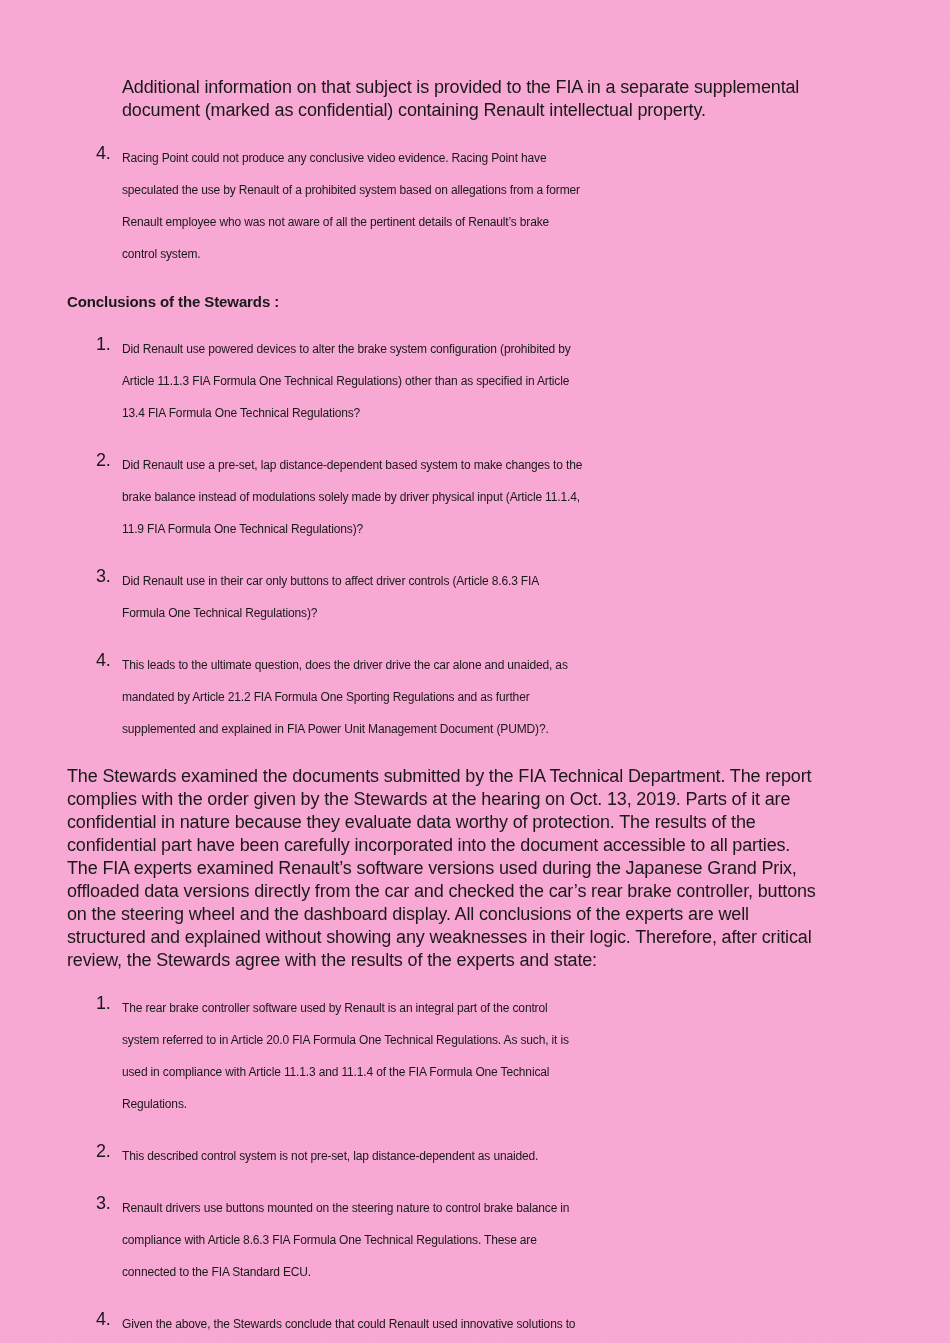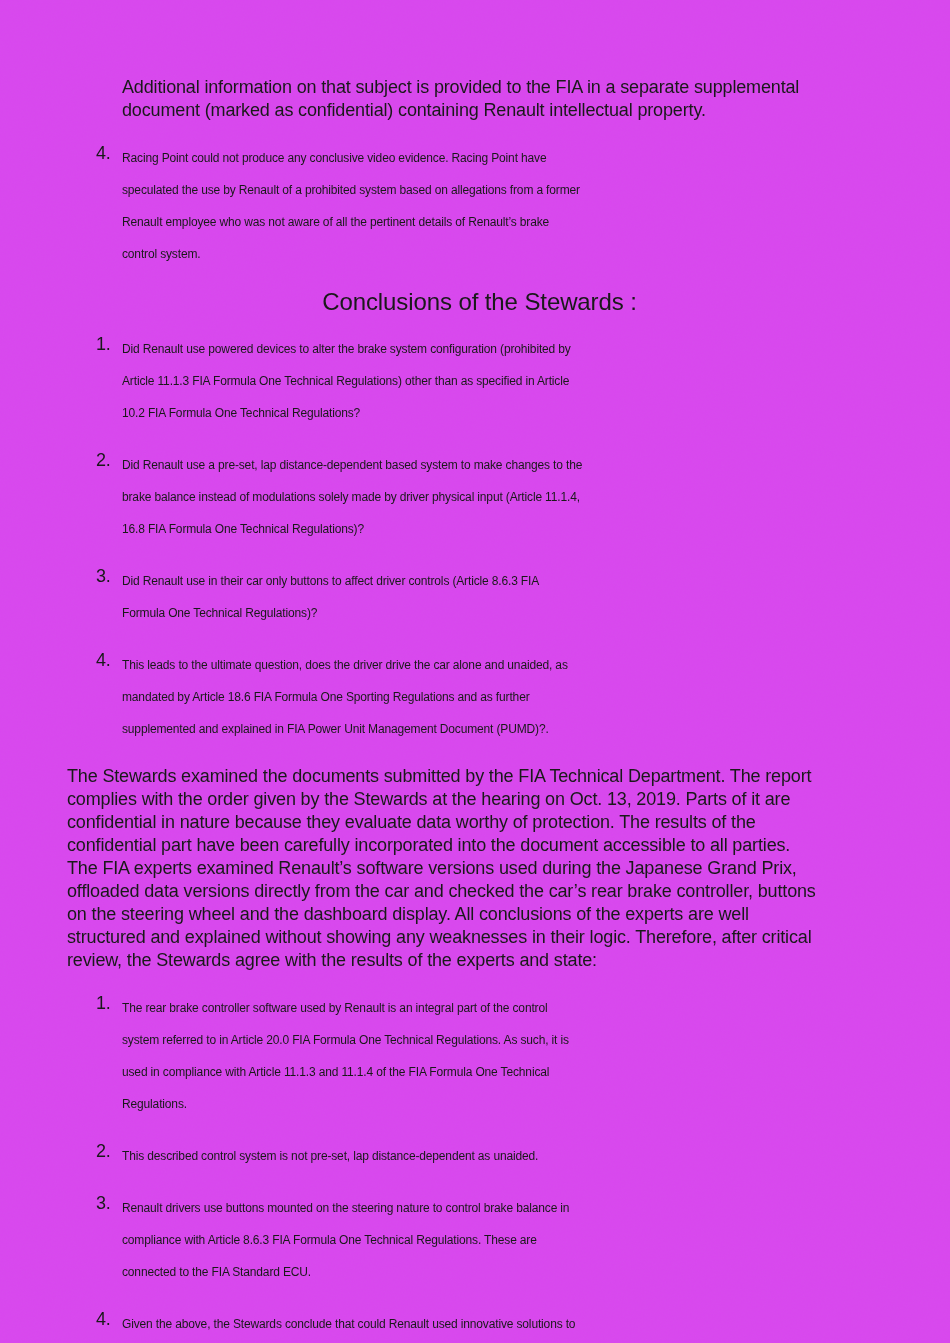--- a/index.html
+++ b/index.html
@@ -13,39 +13,38 @@
     position: relative;
     overflow: hidden;
     font-family: "Liberation Sans", sans-serif;
     color: #161616;
   }
   .page {
     position: absolute;
     inset: 0;
     box-sizing: border-box;
     padding: 76px 58px 0 67px;
-    background: #d946ef;
+    background: #f9a8d4;
   }
   .para {
     font-size: 18px;
     line-height: 23px;
     letter-spacing: -0.15px;
     white-space: pre-line;
     margin: 0 0 20px 0;
   }
   .cont-indent {
     margin-left: 55px;
   }
   .heading {
-    font-size: 24px;
+    font-size: 15px;
     line-height: 23px;
-    font-weight: normal;
+    font-weight: bold;
     letter-spacing: -0.1px;
     margin: 0 0 20px 0;
-    text-align: center;
   }
   .li {
     display: flex;
     align-items: flex-start;
     margin: 0 0 20px 0;
   }
   .li .num {
     flex: 0 0 26px;
     width: 26px;
     margin-left: 29px;
@@ -84,37 +83,37 @@
   </div>
 
   <div>
     <h2 class="heading">Conclusions of the Stewards :</h2>
 
 
     <div class="li">
       <span class="num">1.</span>
       <span class="txt">Did Renault use powered devices to alter the brake system configuration (prohibited by
 Article 11.1.3 FIA Formula One Technical Regulations) other than as specified in Article
-10.2 FIA Formula One Technical Regulations?</span>
+13.4 FIA Formula One Technical Regulations?</span>
     </div>
     <div class="li">
       <span class="num">2.</span>
       <span class="txt">Did Renault use a pre-set, lap distance-dependent based system to make changes to the
 brake balance instead of modulations solely made by driver physical input (Article 11.1.4,
-16.8 FIA Formula One Technical Regulations)?</span>
+11.9 FIA Formula One Technical Regulations)?</span>
     </div>
     <div class="li">
       <span class="num">3.</span>
       <span class="txt">Did Renault use in their car only buttons to affect driver controls (Article 8.6.3 FIA
 Formula One Technical Regulations)?</span>
     </div>
     <div class="li">
       <span class="num">4.</span>
       <span class="txt">This leads to the ultimate question, does the driver drive the car alone and unaided, as
-mandated by Article 18.6 FIA Formula One Sporting Regulations and as further
+mandated by Article 21.2 FIA Formula One Sporting Regulations and as further
 supplemented and explained in FIA Power Unit Management Document (PUMD)?.</span>
     </div>
   </div>
 
   <div>
 
     <p class="para">The Stewards examined the documents submitted by the FIA Technical Department. The report
 complies with the order given by the Stewards at the hearing on Oct. 13, 2019. Parts of it are
 confidential in nature because they evaluate data worthy of protection. The results of the
 confidential part have been carefully incorporated into the document accessible to all parties.

